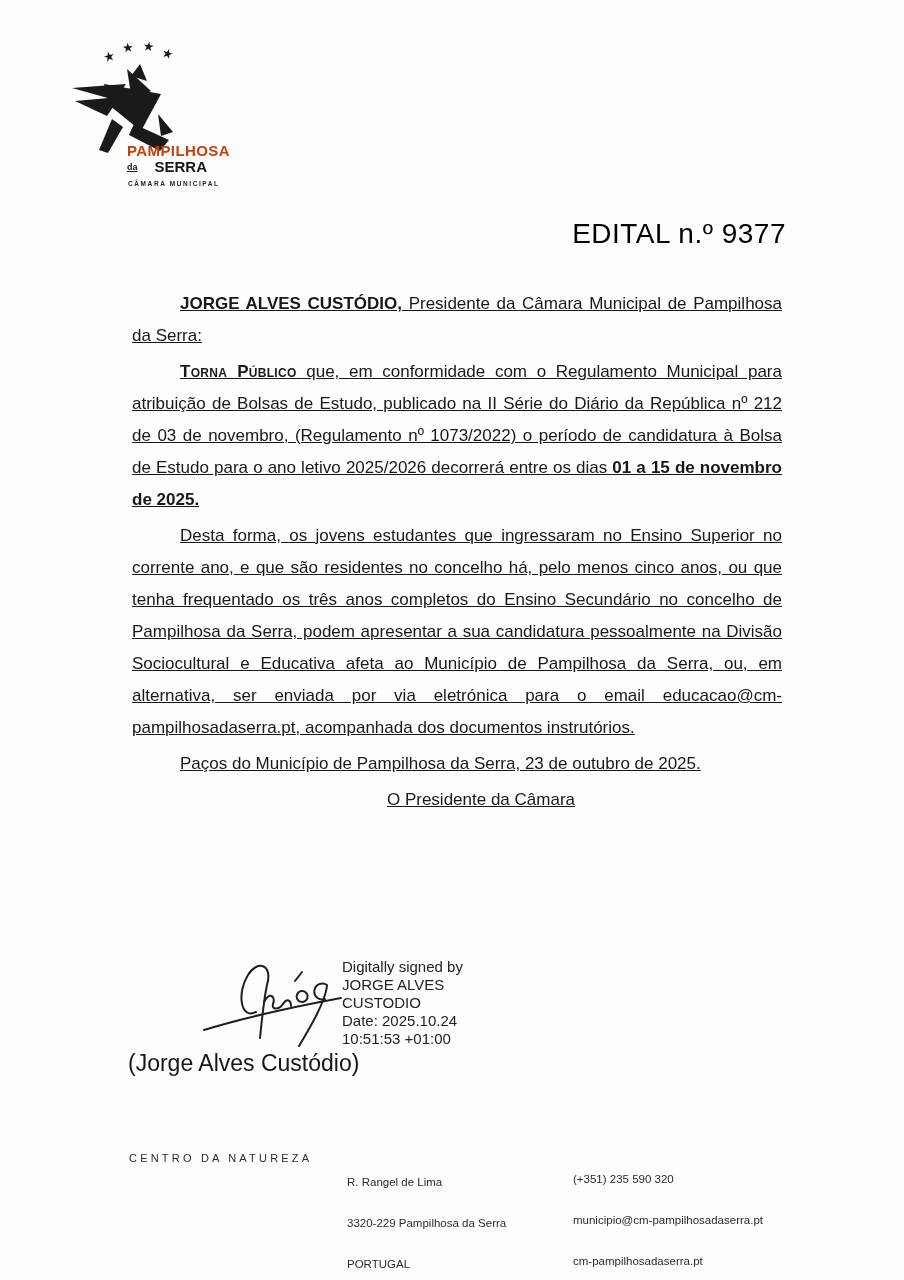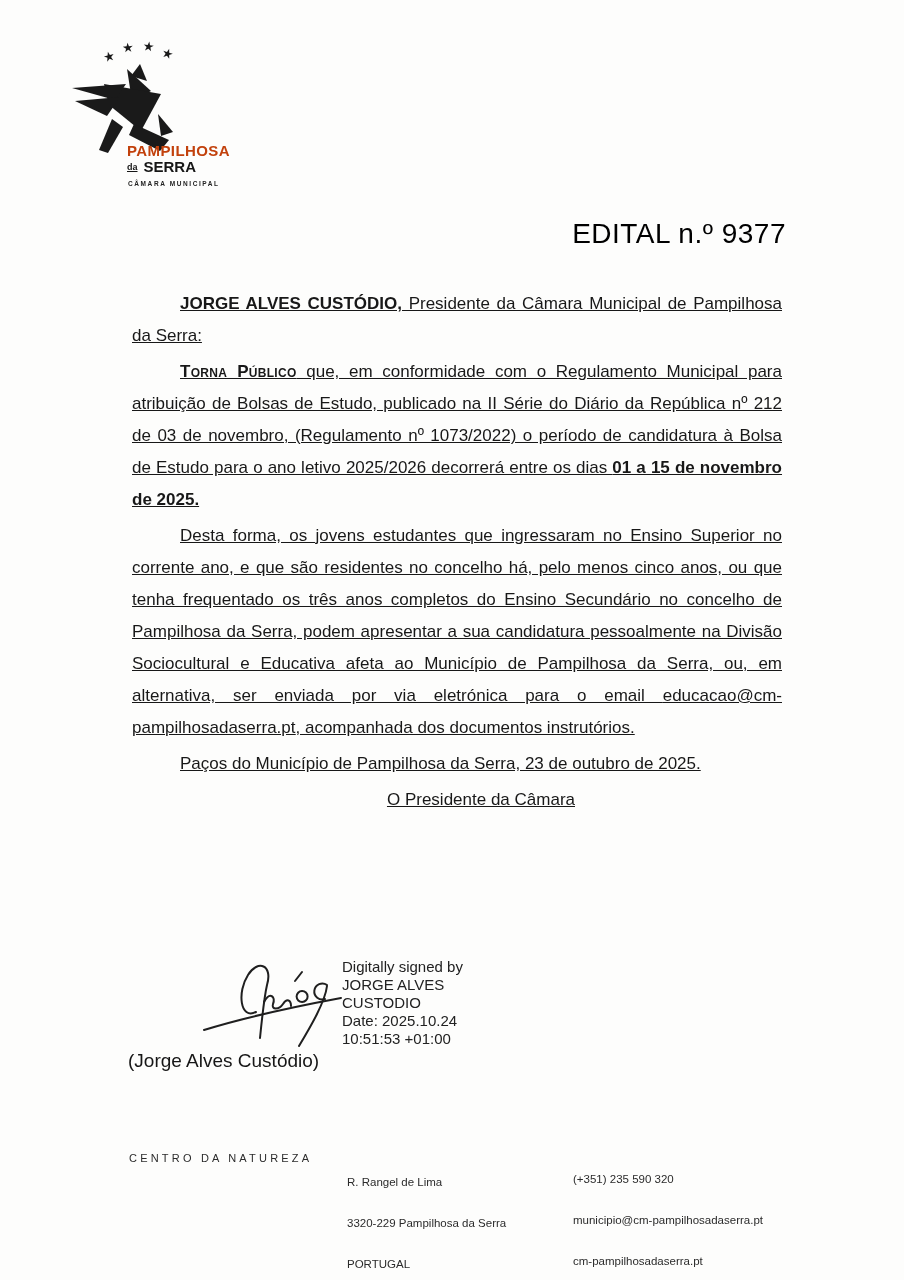--- a/index.html
+++ b/index.html
@@ -9,21 +9,21 @@
     font-family:"Liberation Sans","DejaVu Sans",sans-serif;
   }
 
   
   .logo{position:absolute;left:70px;top:34px;width:175px;height:170px;}
   .logo svg{position:absolute;left:0;top:0;}
   .logo-name1{position:absolute;left:57px;top:108px;font-size:15px;font-weight:bold;
     letter-spacing:.4px;color:#c2410c;white-space:nowrap;}
   .logo-name2{position:absolute;left:57px;top:124px;font-size:15px;font-weight:bold;
     color:#161616;white-space:nowrap;}
-  .logo-name2 .da{font-size:9px;text-decoration:underline;vertical-align:2px;margin-right:6px;}
+  .logo-name2 .da{font-size:9px;text-decoration:underline;vertical-align:2px;margin-right:17px;}
   .logo-sub{position:absolute;left:58px;top:146px;font-size:6.5px;font-weight:bold;
     letter-spacing:1.6px;color:#222;white-space:nowrap;}
 
   
   .doc-title{position:absolute;left:0;top:218px;width:786px;text-align:right;
     font-size:28px;font-weight:normal;letter-spacing:.5px;color:#000;}
 
   
   .body-text{position:absolute;left:128px;top:284px;width:658px;
     font-size:17px;line-height:32px;text-align:justify;color:#181818;}
@@ -31,21 +31,21 @@
   .b{font-weight:bold;}
   .sc{font-weight:bold;font-variant:small-caps;letter-spacing:.3px;}
   .email{text-decoration:underline;}
   .dateline{margin-top:32px;text-indent:30px;text-align:left;}
   .signoff{margin-top:22px;text-indent:0;text-align:center;}
 
   
   .sig-scribble{position:absolute;left:198px;top:948px;}
   .sig-digital{position:absolute;left:342px;top:958px;font-size:15px;line-height:18px;
     color:#222;white-space:nowrap;}
-  .signer-name{position:absolute;left:128px;top:1050px;font-size:19px;color:#161616;}
+  .signer-name{position:absolute;left:128px;top:1050px;font-size:23px;color:#161616;}
 
   
   .footer-left{position:absolute;left:129px;top:1152px;font-size:11px;letter-spacing:3.2px;
     color:#2b2b2b;white-space:nowrap;}
   .footer-address{position:absolute;left:347px;top:1150px;font-size:11.5px;line-height:17px;
     color:#2b2b2b;}
   .footer-contact{position:absolute;left:573px;top:1147px;font-size:11.5px;line-height:17px;
     color:#2b2b2b;}
   .footer-address div,.footer-contact div{white-space:nowrap;margin-top:24px;}
 </style>

